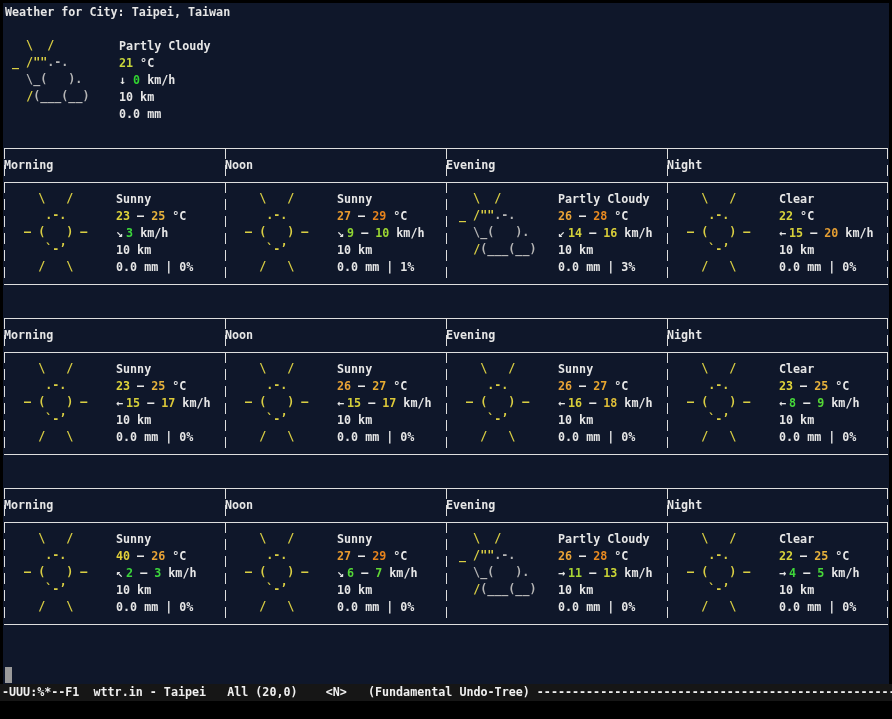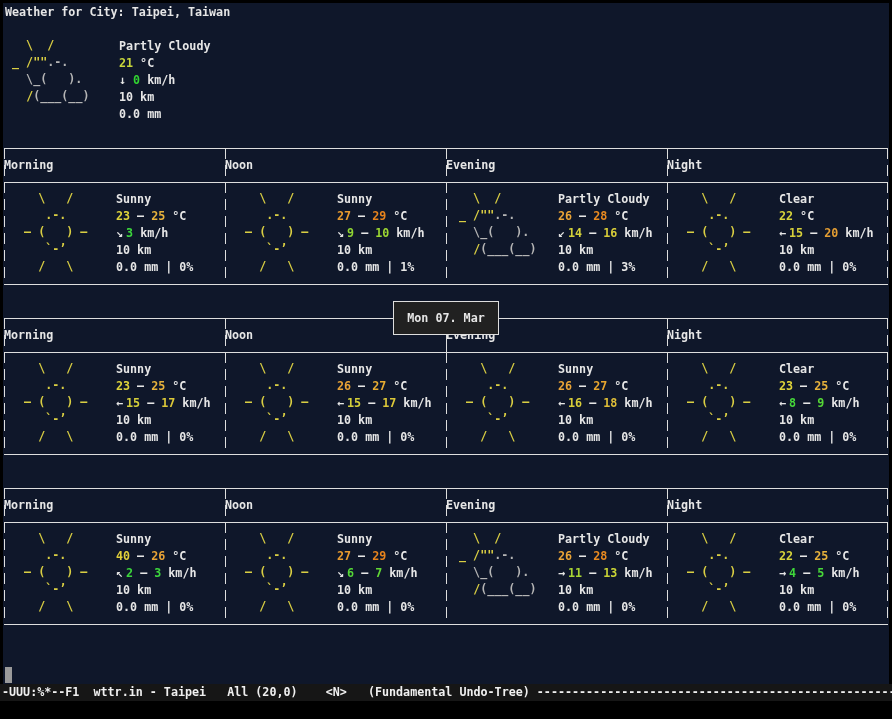--- a/index.html
+++ b/index.html
@@ -173,21 +173,20 @@
     <div class="ptext">
       <div class="pline"><span>Clear</span></div>
       <div class="pline"><span style="color: rgb(221, 210, 58);">23</span><span> – </span><span style="color: rgb(231, 178, 60);">25</span><span> °C</span></div>
       <div class="pline"><span class="arrow">←</span><span style="color: rgb(70, 214, 58);">8</span><span> – </span><span style="color: rgb(85, 214, 54);">9</span><span> km/h</span></div>
       <div class="pline"><span>10 km</span></div>
       <div class="pline"><span>0.0 mm | 0%</span></div>
     </div>
   </div>
 </div>
     <div class="tline tbot"></div>
-    <div class="date-box"><span>Mon 07. Mar</span><span class="tick"></span></div>
   <div class="vsep" style="left: 0%;"></div>
           <div class="vsep" style="left: 25%;"></div>
           <div class="vsep" style="left: 50%;"></div>
           <div class="vsep" style="left: 75%;"></div>
           <div class="vsep" style="left: calc(100% - 1px);"></div>
         </section>
 
   <section class="day">
     <div class="tline ttop"></div>
     <div class="labels">

